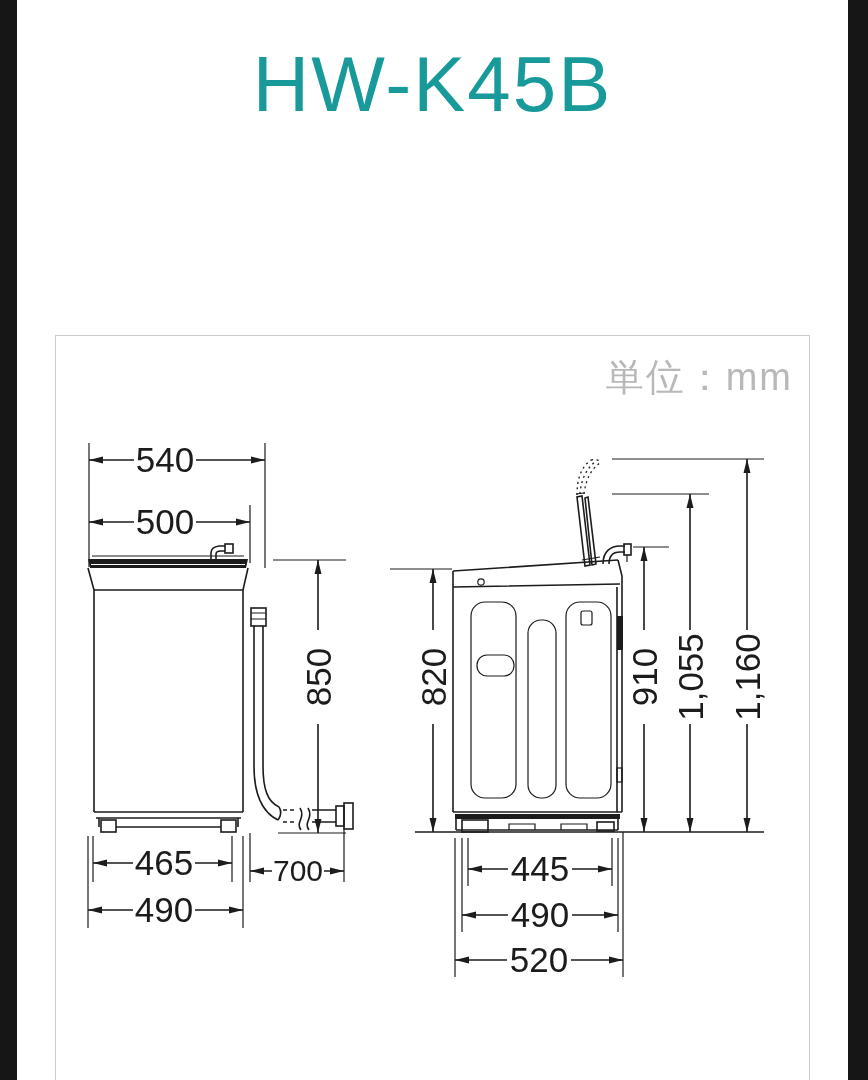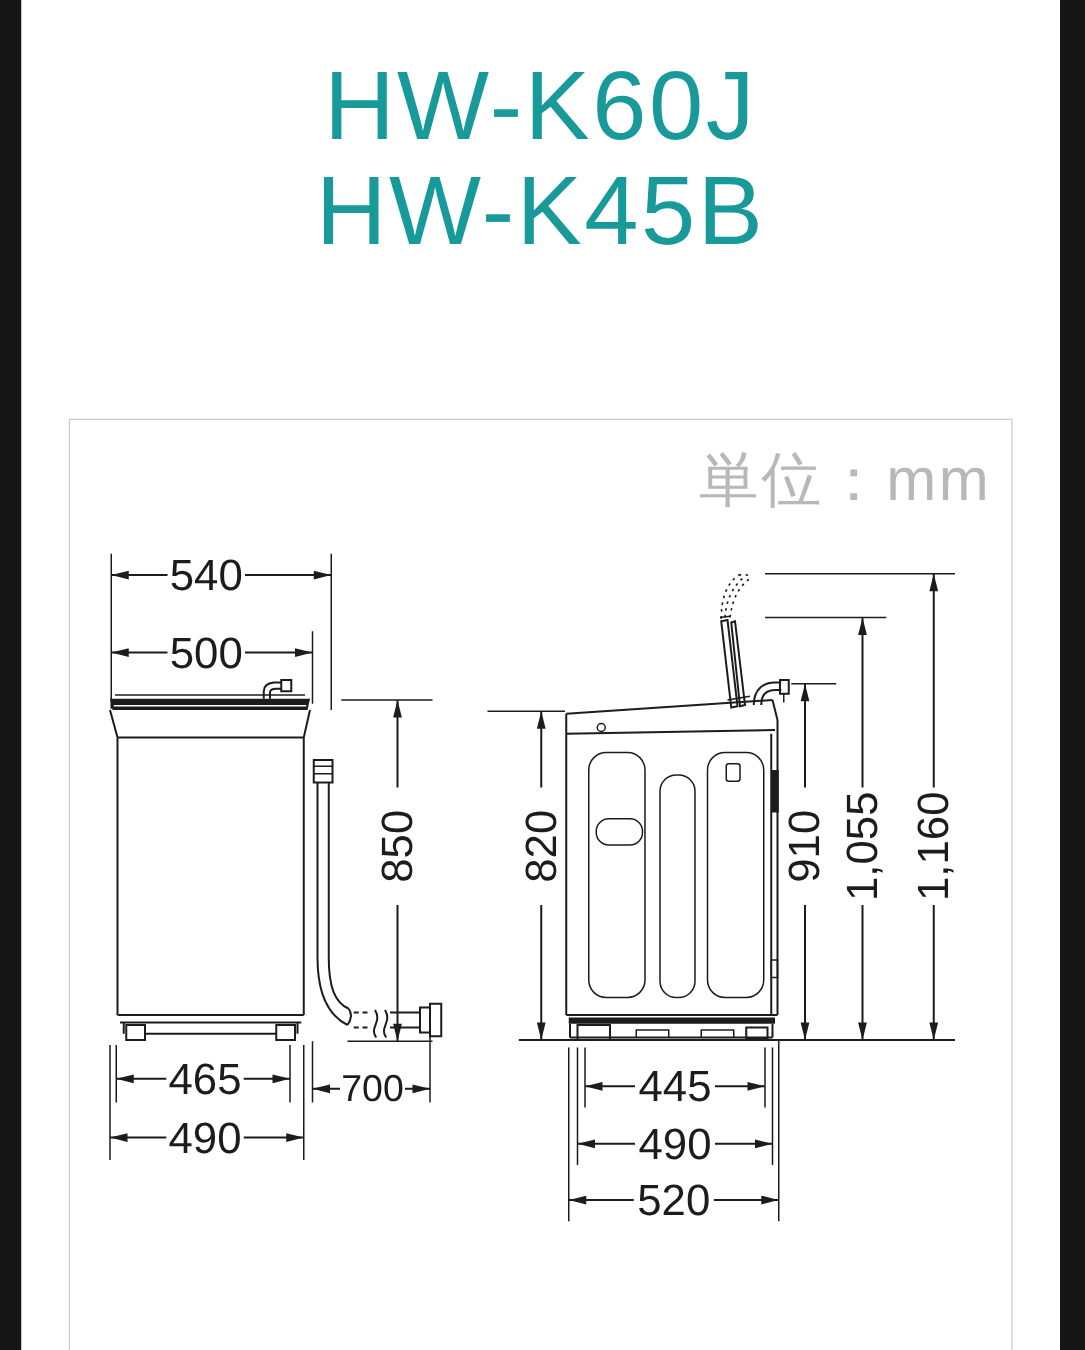--- a/index.html
+++ b/index.html
@@ -30,21 +30,21 @@
     line-height:84px;
     letter-spacing:2px;
   }
   .diagram-panel{
     position:absolute;left:55px;top:335px;width:755px;height:770px;
     background:#ffffff;
     border:1.5px solid var(--panel-border);
   }
   .unit-label{
     position:absolute;top:352px;right:75px;
-    font-size:48px;
+    font-size:38px;
     color:var(--unit-gray);
     letter-spacing:2px;
     text-align:right;
   }
   svg.drawing{position:absolute;left:0;top:0;width:868px;height:1080px;}
   .ln{stroke:var(--line);fill:none;stroke-width:1.6;stroke-linecap:butt;}
   .thin{stroke-width:1.2;}
   .dash{stroke-dasharray:4 3;}
   .dot{stroke-dasharray:2 3.5;stroke-width:1.3;}
   .ah{fill:var(--line);stroke:none;}
@@ -63,21 +63,20 @@
     text-anchor:middle;
   }
 </style>
 </head>
 <body>
 
 <div class="bezel bezel-left"></div>
 <div class="bezel bezel-right"></div>
 
 <div class="title-block">
-  <div>HW-K60J</div>
   <div>HW-K45B</div>
 </div>
 
 <div class="diagram-panel"></div>
 <div class="unit-label">単位：mm</div>
 
 <svg class="drawing" viewBox="0 0 868 1080">
 
   <g>
 

